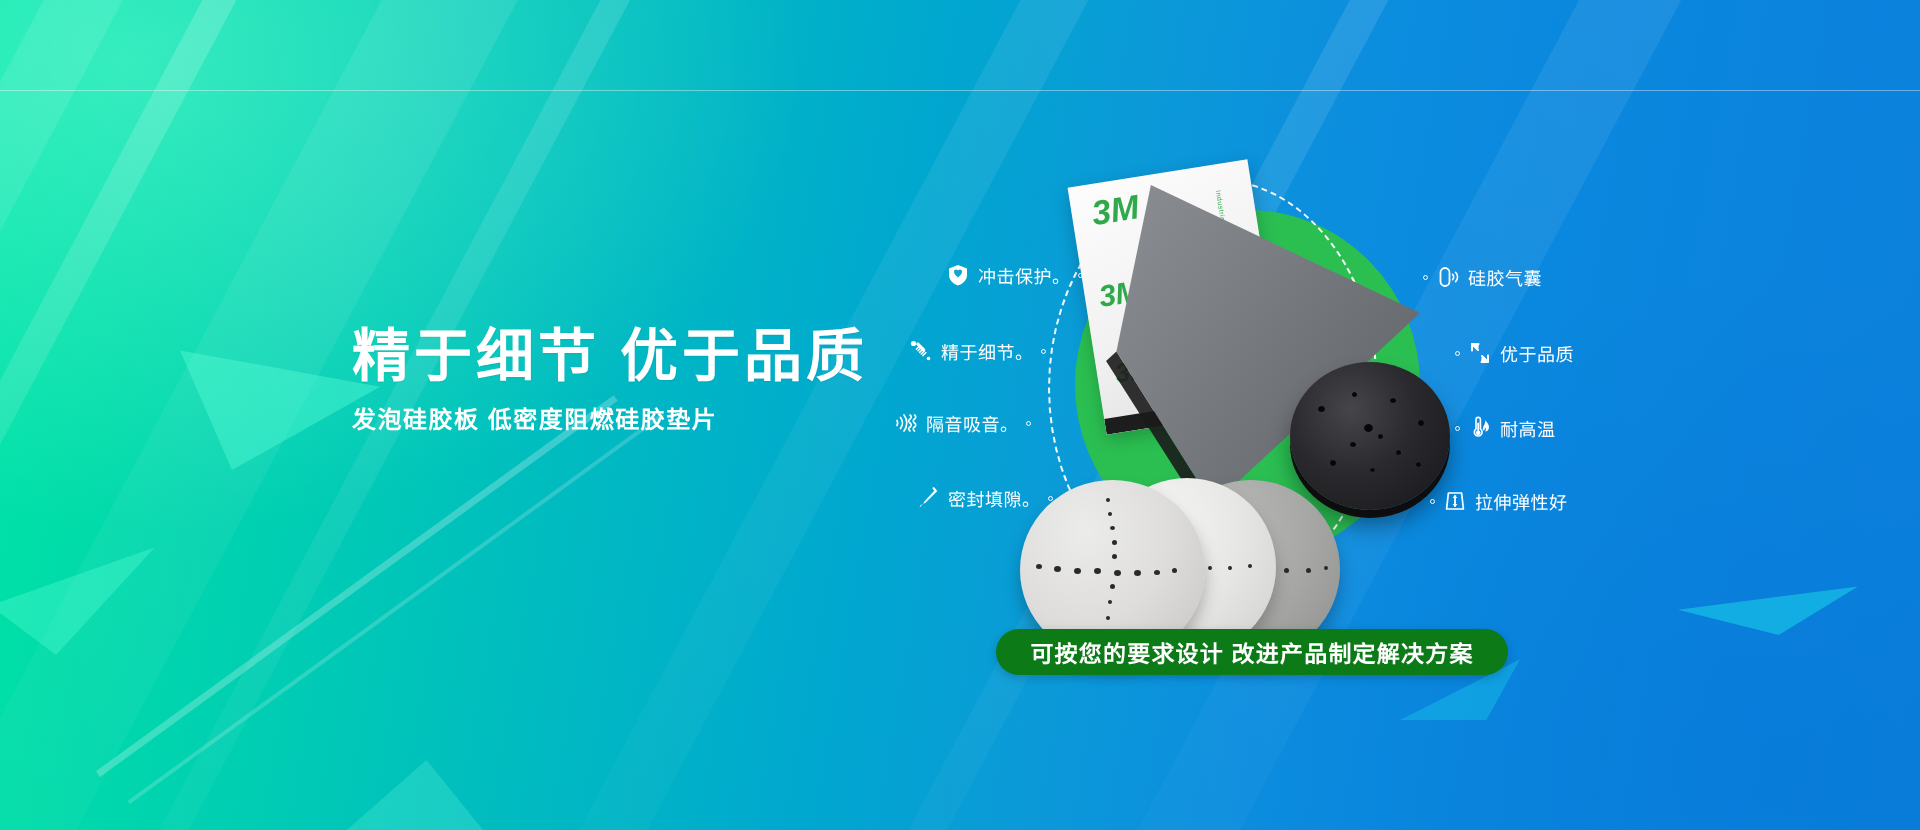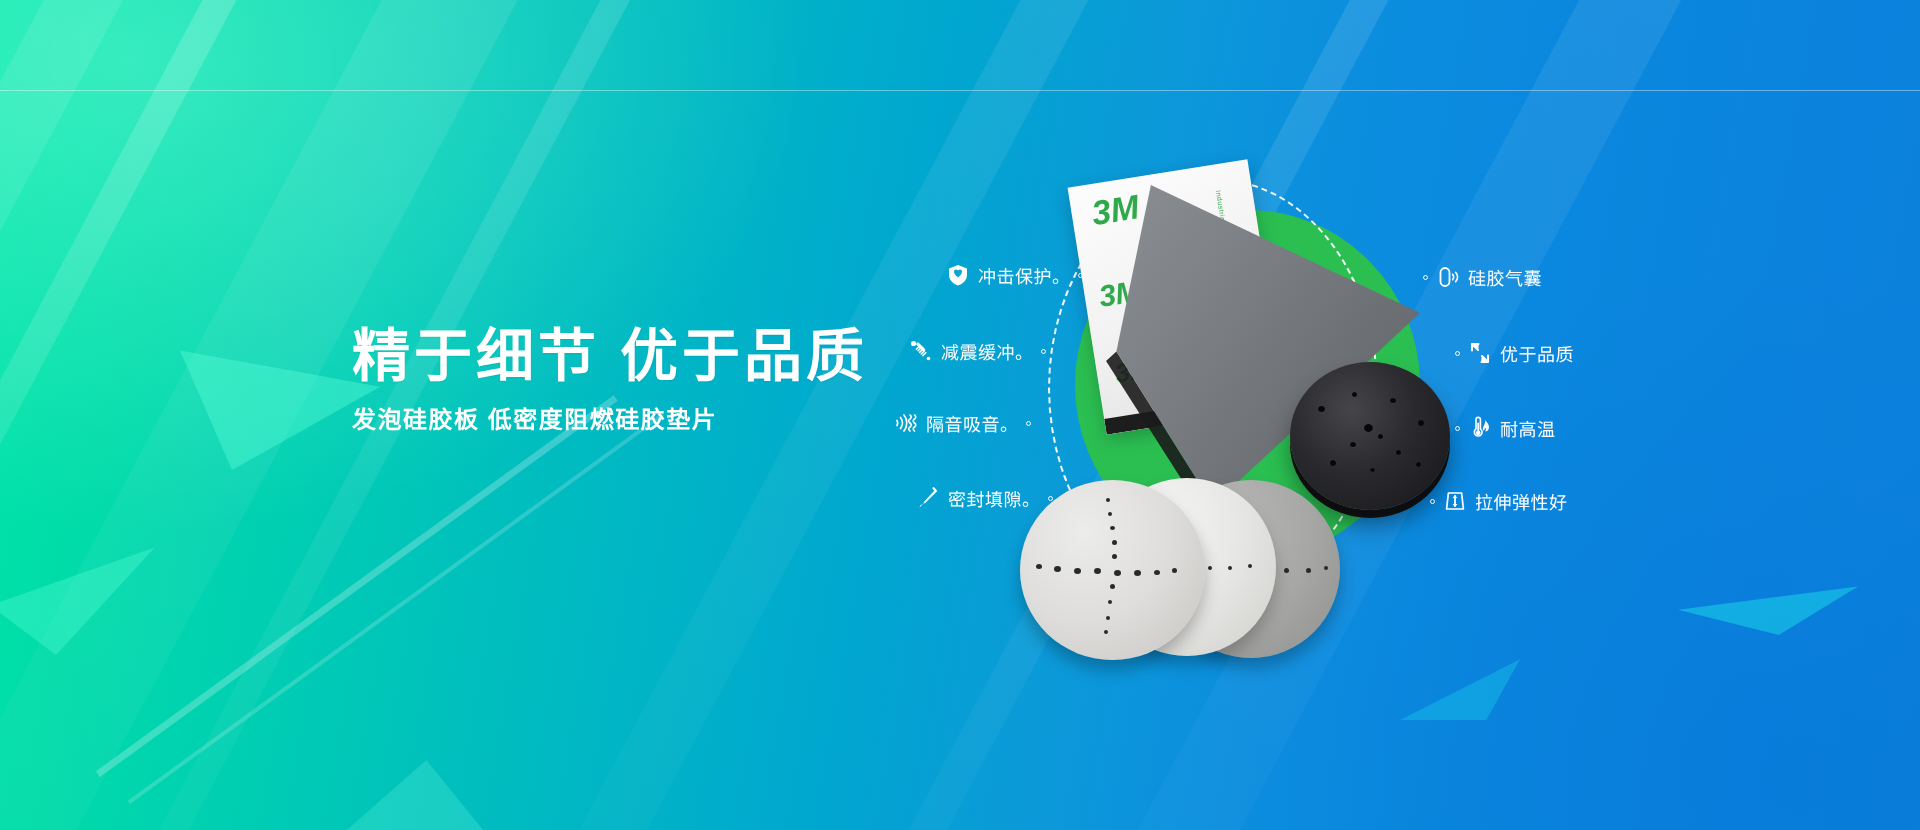--- a/index.html
+++ b/index.html
@@ -375,21 +375,21 @@
         <rect x="6" y="6.3" width="11.4" height="3.3" rx="1.6" fill="#fff" transform="rotate(45 11.7 8)"></rect>
         <g stroke="#fff" stroke-width="1.5" stroke-linecap="round">
           <line x1="7.4" y1="10.2" x2="10.4" y2="7.2"></line>
           <line x1="9.0" y1="11.8" x2="12.0" y2="8.8"></line>
           <line x1="10.6" y1="13.4" x2="13.6" y2="10.4"></line>
           <line x1="12.2" y1="15.0" x2="15.2" y2="12.0"></line>
           <line x1="13.8" y1="16.6" x2="16.8" y2="13.6"></line>
         </g>
       </svg>
     </span>
-    <span>减震缓冲。</span>
+    <span>精于细节。</span>
     <span class="dot"></span>
   </div>
 
   <div class="feat" style="left:893px;top:410px;">
     <span class="ic">
       <svg viewBox="0 0 26 24" width="26" height="24">
         <g fill="none" stroke="#fff" stroke-width="1.7" stroke-linecap="round">
           <path d="M4 9.5 A5 5 0 0 1 4 14.5"></path>
           <path d="M7.5 6.5 A9 9 0 0 1 7.5 17.5"></path>
           <path d="M11 4 A13 13 0 0 1 11 20"></path>
@@ -464,14 +464,15 @@
       <svg viewBox="0 0 24 24" width="24" height="24">
         <path d="M5.4 4 L18.6 4 L20.4 20 L3.6 20 Z" fill="none" stroke="#fff" stroke-width="1.7" stroke-linejoin="round"></path>
         <path d="M12 7 L12 17" stroke="#fff" stroke-width="1.8" stroke-linecap="round"></path>
         <path d="M12 6 L9.6 9 L14.4 9 Z" fill="#fff"></path>
         <path d="M12 18 L9.6 15 L14.4 15 Z" fill="#fff"></path>
       </svg>
     </span>
     <span>拉伸弹性好</span>
   </div>
 
+  <div class="pill">可按您的要求设计 改进产品制定解决方案</div>
 
 </div>
 
 </body></html>

